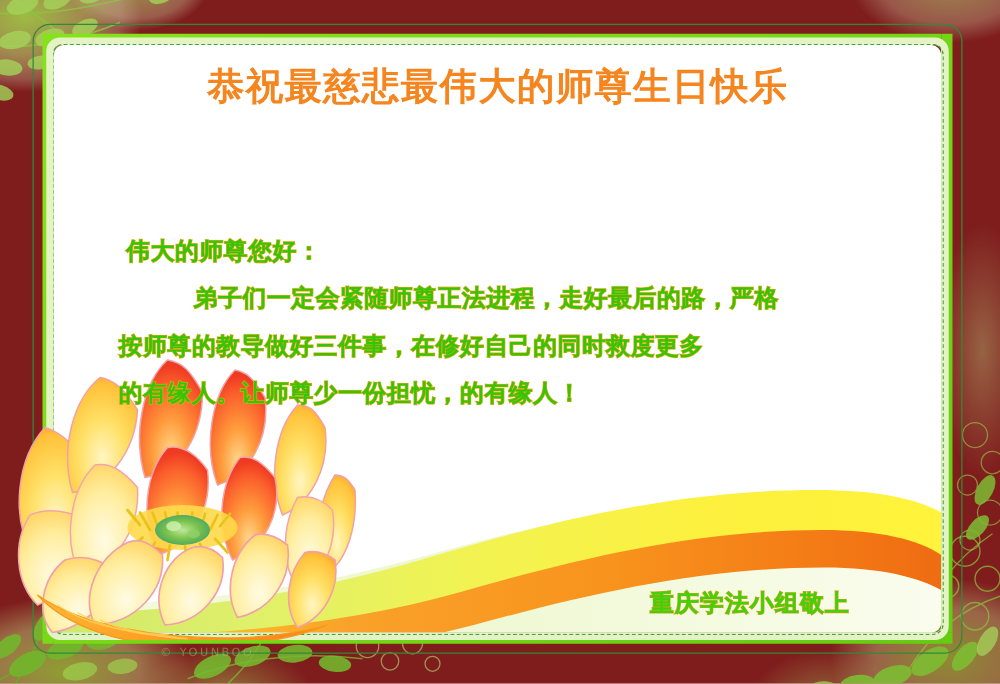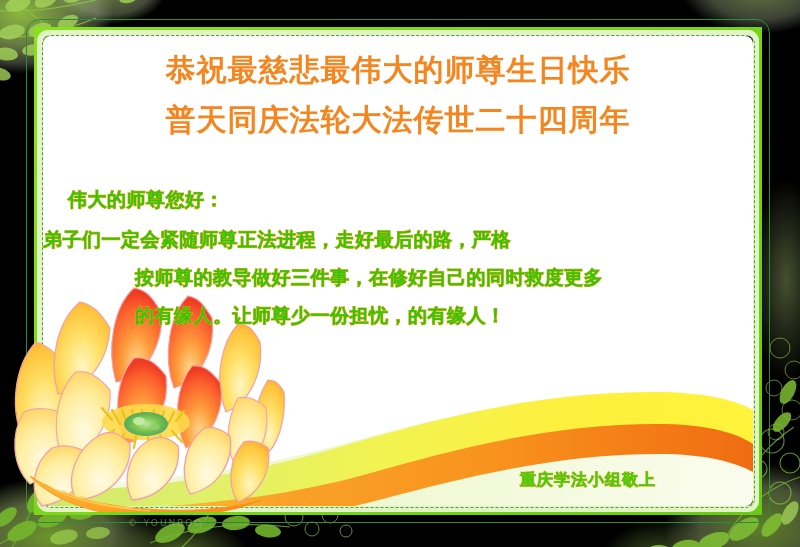--- a/index.html
+++ b/index.html
@@ -9,21 +9,21 @@
   }
   body {
     font-family: "DejaVu Sans", "Liberation Sans", sans-serif;
   }
 
   #card {
     position: relative;
     width: 800px;
     height: 547px;
     overflow: hidden;
-    background: #000000;
+    background: #7f1d1d;
   }
 
   
   .leafwash {
     position: absolute;
     pointer-events: none;
   }
   .lw-tl {
     left: -40px; top: -46px;
     width: 260px; height: 190px;
@@ -155,30 +155,30 @@
     font-weight: bold;
     font-size: 19px;
     letter-spacing: 0.5px;
     line-height: 38px;
     color: #36c506;
     white-space: nowrap;
     -webkit-text-stroke: 0.9px #e8a417;
     paint-order: stroke fill;
     text-shadow: 0 0 1px rgba(245,180,30,0.9);
   }
-  .body-line.greeting { padding-left: 25px; font-family: Liberation Mono, monospace; }
-  .body-line.indent  { }
-  .body-line.cont    { padding-left: 92px; }
+  .body-line.greeting { padding-left: 58px; }
+  .body-line.indent  { padding-left: 112px; }
+  .body-line.cont    { padding-left: 52px; }
 
   #signature {
     position: absolute;
     left: 520px; top: 470px;
     font-family: "DejaVu Sans", "Liberation Sans", sans-serif;
     font-weight: bold;
-    font-size: 16px;
+    font-size: 19px;
     letter-spacing: 1px;
     color: #3fd20a;
     white-space: nowrap;
     -webkit-text-stroke: 0.9px #d9a21b;
     paint-order: stroke fill;
   }
 
   #watermark {
     position: absolute;
     left: 104px; top: 518px;
@@ -422,21 +422,20 @@
     <path d="M24 214 C 58 238, 120 250, 188 248 C 214 247, 238 243, 256 238 C 228 250, 186 256, 140 255 C 92 254, 48 240, 24 214 Z" fill="url(#baseGrad)" stroke="#f59a1f" stroke-width="1"></path>
     <g stroke="#ffd35c" stroke-width="1.1" opacity="0.85" fill="none">
       <path d="M40 222 C 60 236, 92 244, 128 246"></path>
       <path d="M56 228 C 76 240, 104 246, 136 248"></path>
       <path d="M74 234 C 92 242, 116 247, 144 249"></path>
     </g>
   </svg>
 
   <div id="title-block">
     <div class="title-line l1">恭祝最慈悲最伟大的师尊生日快乐</div>
-    <div class="title-line l2">普天同庆法轮大法传世二十四周年</div>
   </div>
 
   <div id="body-block">
     <div class="body-line greeting">伟大的师尊您好：</div>
     <div class="body-line indent">弟子们一定会紧随师尊正法进程，走好最后的路，严格</div>
     <div class="body-line cont">按师尊的教导做好三件事，在修好自己的同时救度更多</div>
     <div class="body-line cont">的有缘人。让师尊少一份担忧，的有缘人！</div>
   </div>
 
   <div id="signature">重庆学法小组敬上</div>

